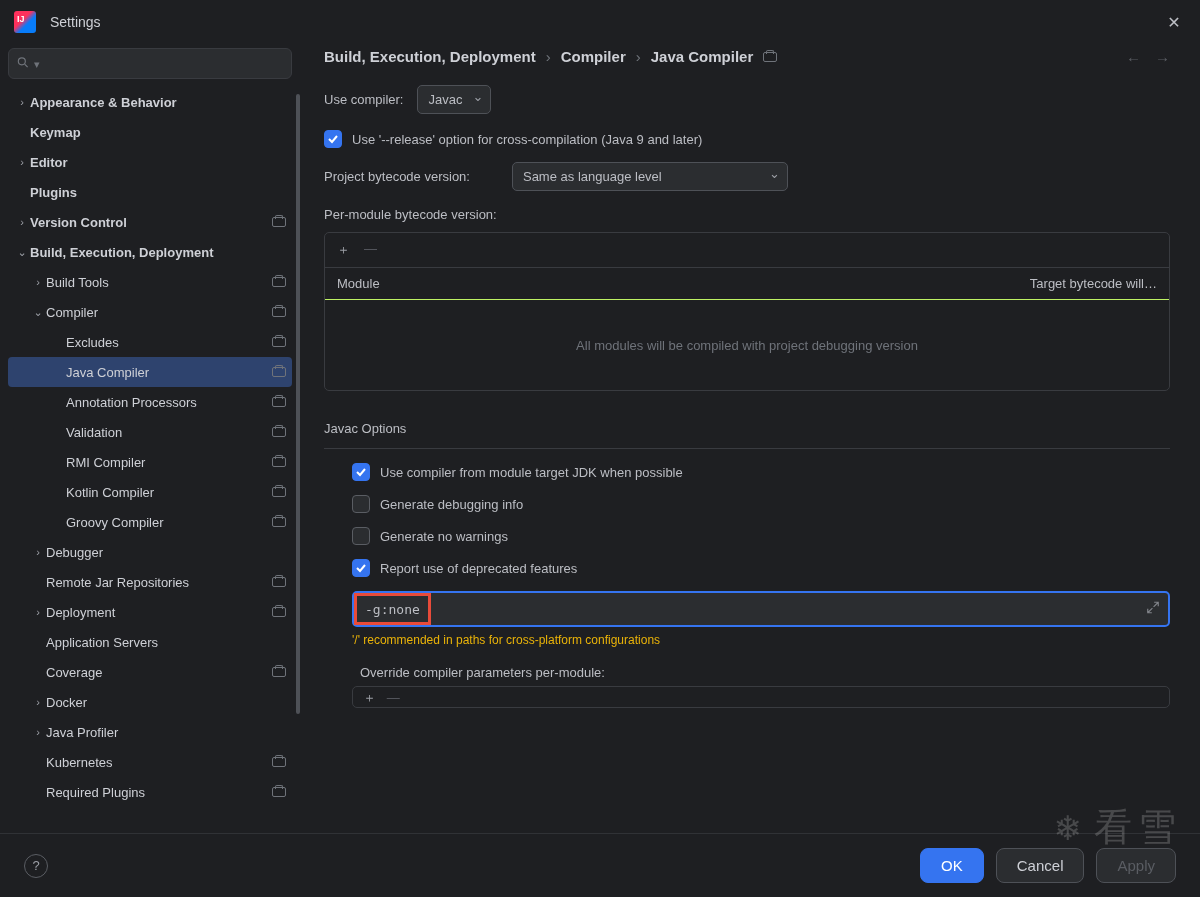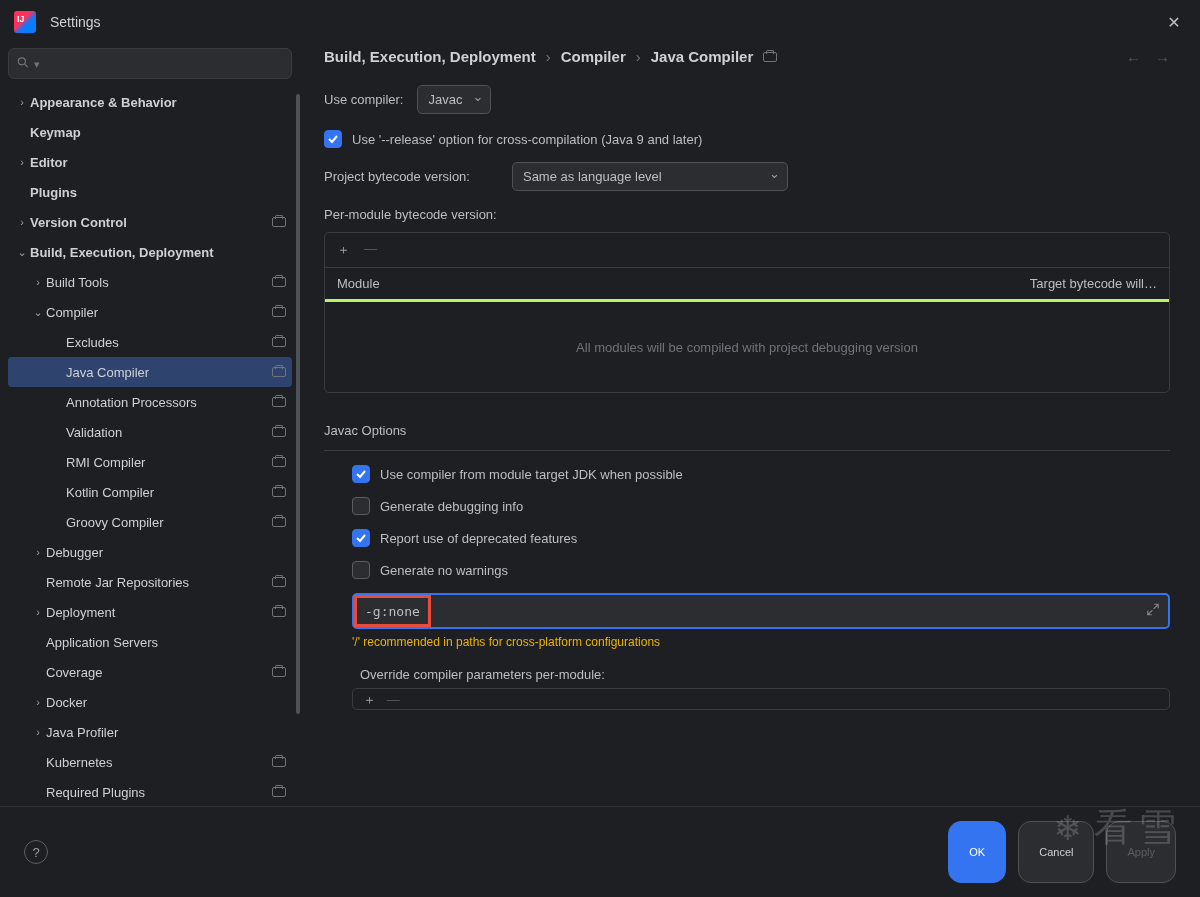--- a/index.html
+++ b/index.html
@@ -178,21 +178,21 @@
   margin-bottom:30px;
 }
 .table-toolbar {
   display:flex; gap:14px; padding:8px 12px;
   border-bottom:1px solid #393b40;
   color:#9c9fa6;
 }
 .table-toolbar .minus { color:#5a5d63; }
 .table-head {
   display:flex; padding:8px 12px;
-  border-bottom:3px solid #bef264;
+  border-bottom:1px solid #bef264;
   color:#bcbec4;
   justify-content:space-between;
 }
 .col1 { flex:1; }
 .col2 { width:170px; text-align:right; }
 .table-body {
   height:90px; display:flex; align-items:center; justify-content:center;
   color:#6f737a;
 }
 .section-title { color:#bcbec4; margin-bottom:12px; }
@@ -238,22 +238,22 @@
   display:flex; align-items:center;
   background:#1e1f22;
 }
 .help-circle {
   width:24px; height:24px; border:1px solid #5a5d63; border-radius:50%;
   display:flex; align-items:center; justify-content:center;
   color:#9c9fa6; cursor:pointer;
 }
 .footer-btns { margin-left:auto; display:flex; gap:12px; }
 .btn {
-  padding:24px 20px; border-radius:13px;
-  cursor:pointer; font-size:11px;
+  padding:8px 20px; border-radius:8px;
+  cursor:pointer; font-size:15px;
   border:1px solid #4e5157;
   background:#2b2d30;
   color:#ced0d6;
 }
 .btn.primary { background:#3574f0; border-color:#3574f0; color:#fff; font-weight:500; }
 .btn.disabled { color:#5a5d63; cursor:default; }
 .watermark {
   position:absolute;
   right:18px; bottom:44px;
   font-size:38px;
@@ -464,30 +464,30 @@
               <polyline points="4,12 10,18 20,6"></polyline>
             </svg>
           </div>
         <span>Use compiler from module target JDK when possible</span>
       </div>
       <div class="checkbox-row">
         <div class="checkbox"></div>
         <span>Generate debugging info</span>
       </div>
       <div class="checkbox-row">
+        <div class="checkbox"></div>
+        <span>Generate no warnings</span>
+      </div>
+      <div class="checkbox-row">
         <div class="checkbox checked">
             <svg width="12" height="12" viewBox="0 0 24 24" fill="none" stroke="#fff" stroke-width="4">
               <polyline points="4,12 10,18 20,6"></polyline>
             </svg>
           </div>
         <span>Report use of deprecated features</span>
-      </div>
-      <div class="checkbox-row">
-        <div class="checkbox"></div>
-        <span>Generate no warnings</span>
       </div>
     </div>
 
     <div class="param-input-wrap">
       <div class="param-highlight">-g:none</div>
       <span class="expand-ic">
         <svg width="14" height="14" viewBox="0 0 24 24" fill="none" stroke="currentColor" stroke-width="2">
             <path d="M14 3h7v7M10 21H3v-7M21 3l-8 8M3 21l8-8"></path>
           </svg>
       </span>

